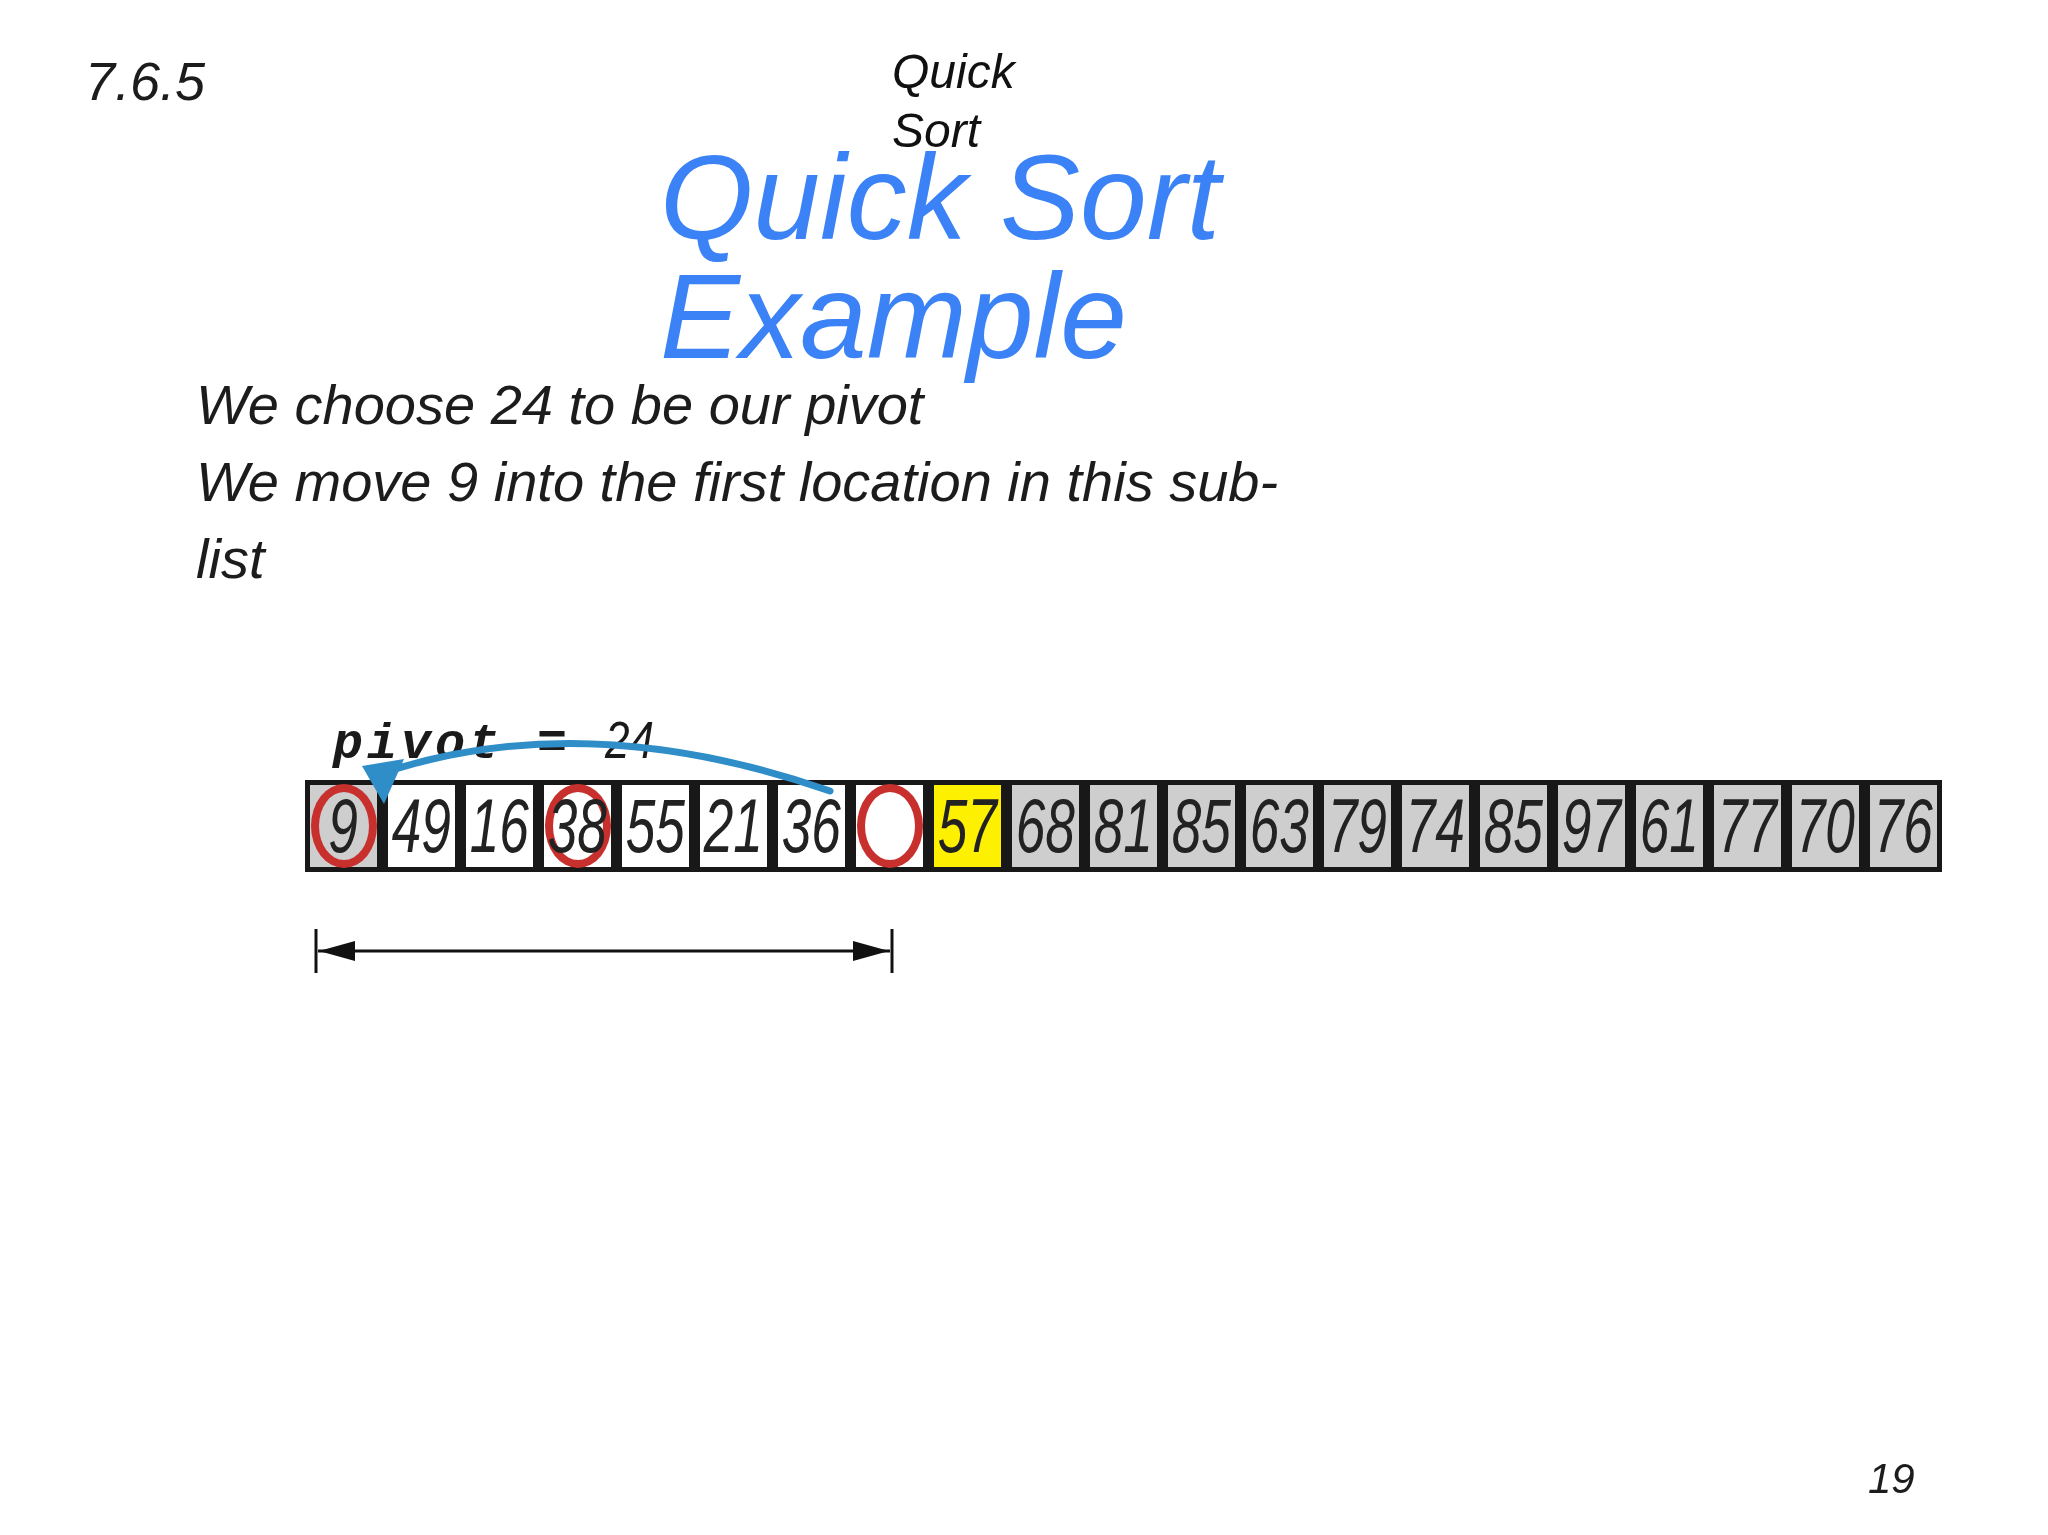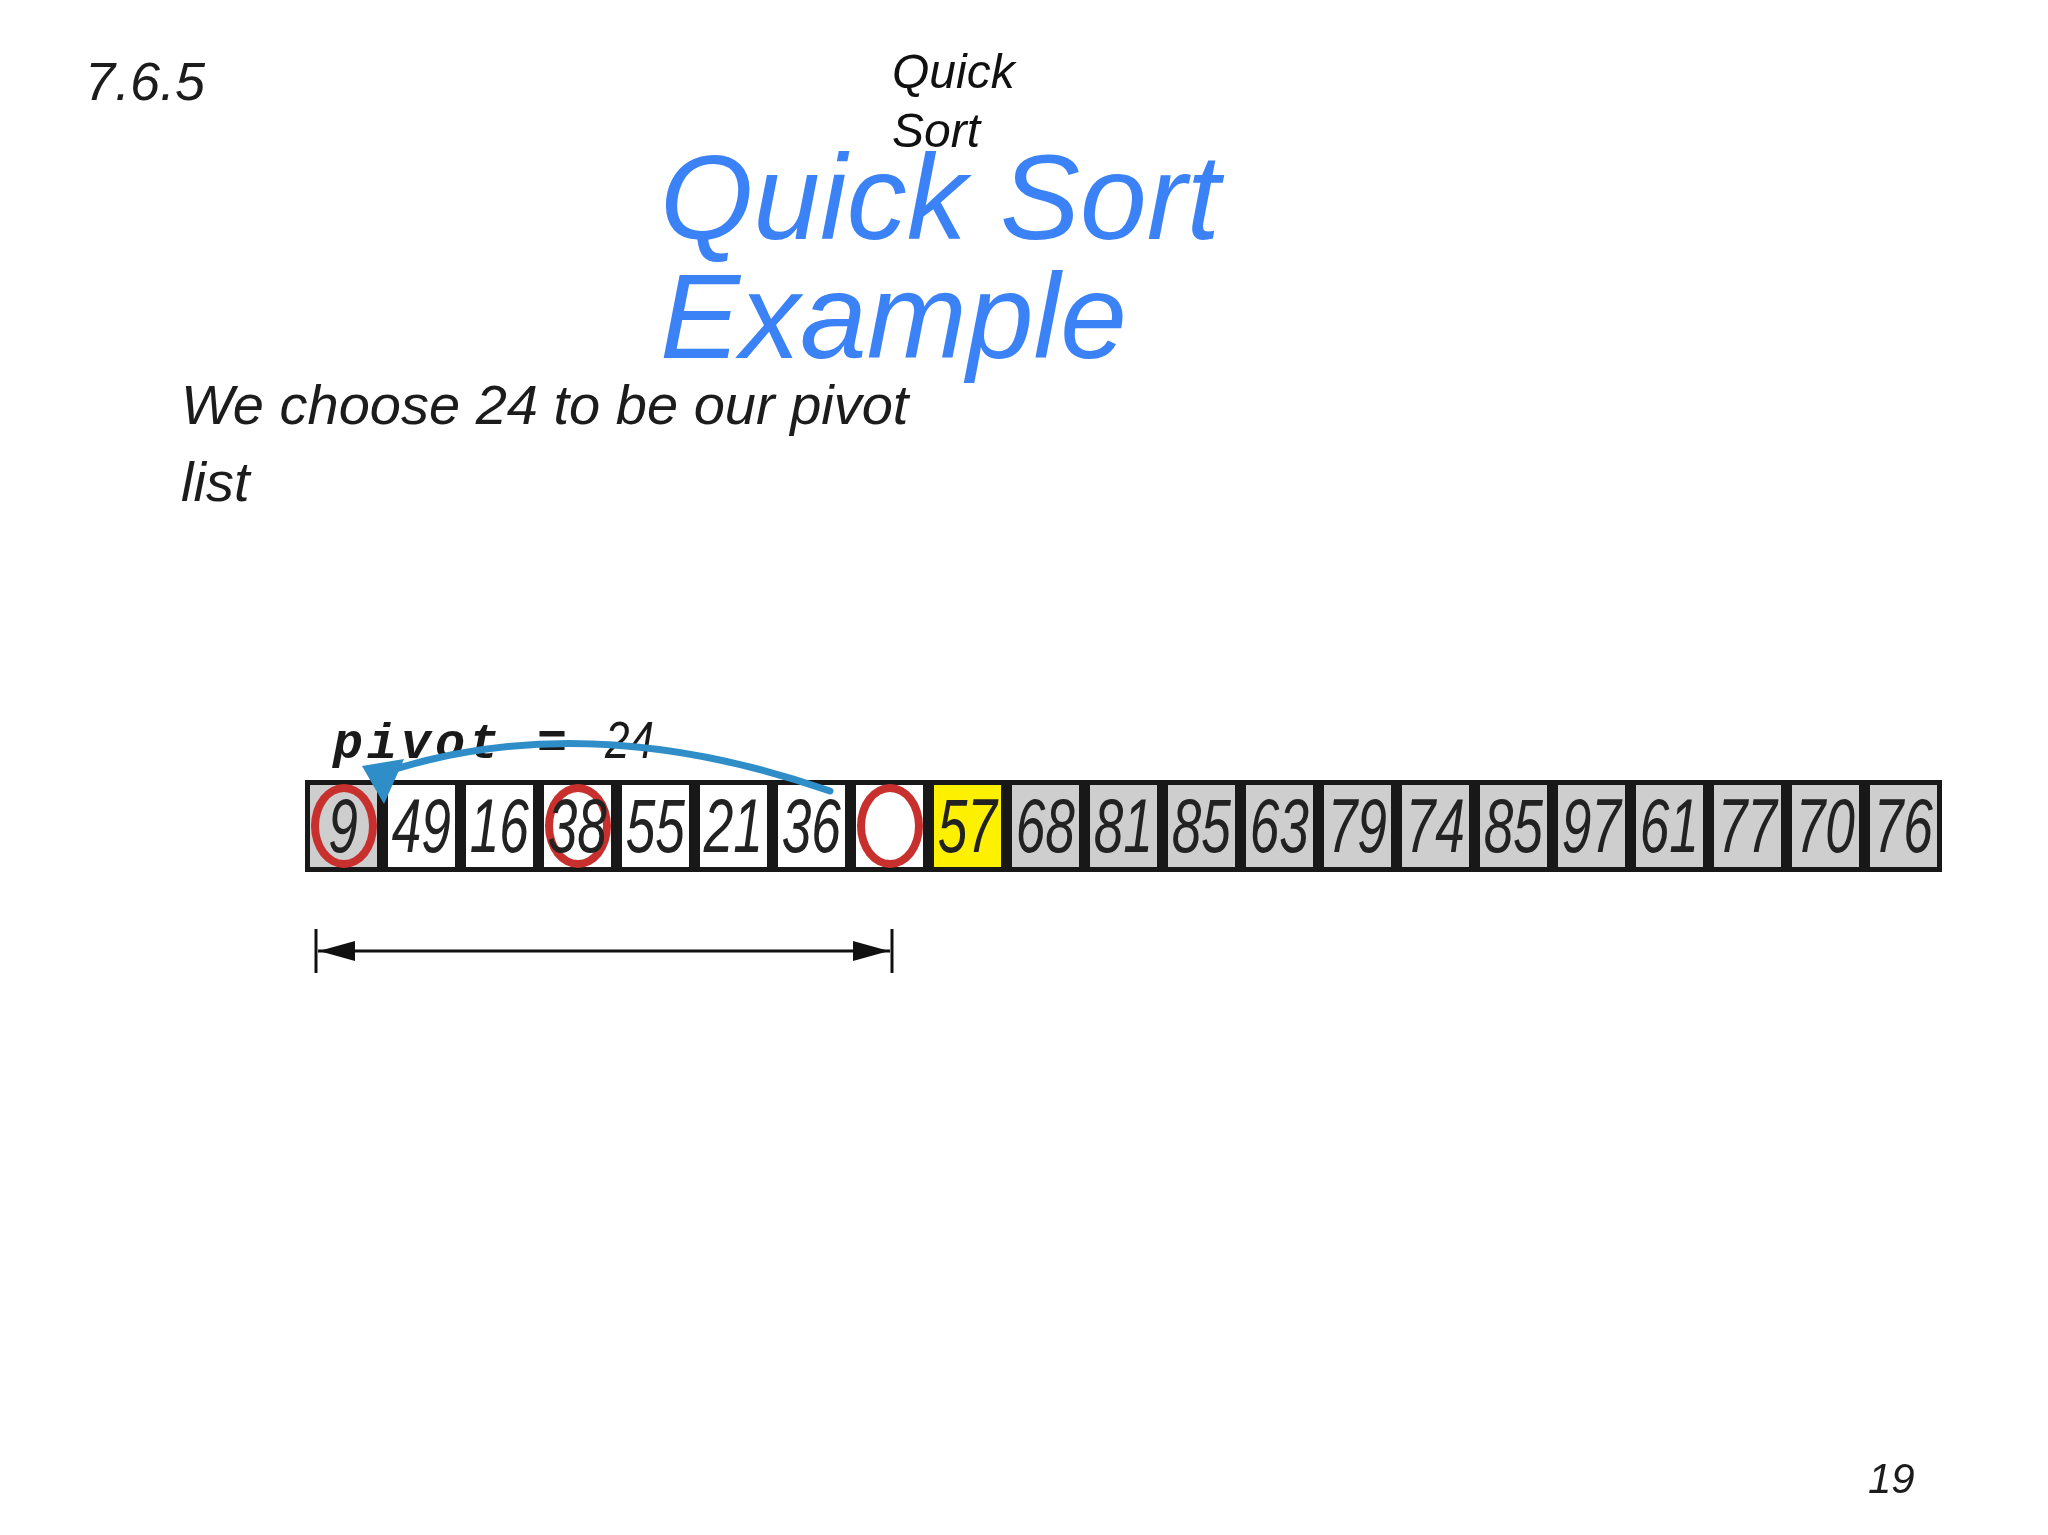--- a/index.html
+++ b/index.html
@@ -27,21 +27,21 @@
   .running-header{
     left:892px;top:42px;width:200px;
     text-align:left;font-size:48px;line-height:59px;color:#111;
   }
   .title{
     left:660px;top:138px;
     font-size:120px;line-height:119px;color:#3b82f6;
     white-space:nowrap;
   }
   .body-text{
-    left:181px;top:366px;
+    left:196px;top:366px;
     font-size:56px;line-height:77px;color:#1c1c1c;
     white-space:nowrap;
   }
   .pivot-label{
     left:333px;top:710px;
     font-family:"Liberation Mono",monospace;
     font-weight:700;
     font-size:50px;letter-spacing:4px;
     color:#1a1a1a;
     white-space:pre;
@@ -105,20 +105,21 @@
     <div>Sort</div>
   </div>
 
   <div class="abs title">
     <div>Quick Sort</div>
     <div>Example</div>
   </div>
 
   <div class="abs body-text">
     <div>We choose 24 to be our pivot</div>
+    <div>We move 9 into the first location in this sub-</div>
     <div>list</div>
   </div>
 
   <div class="abs pivot-label"><span>pivot = </span><span class="pivot-value">24</span></div>
 
   <div class="abs array-row">
       <div class="cell bg-grey">
         <span class="num">9</span>
         <div class="ring"></div>
       </div>

